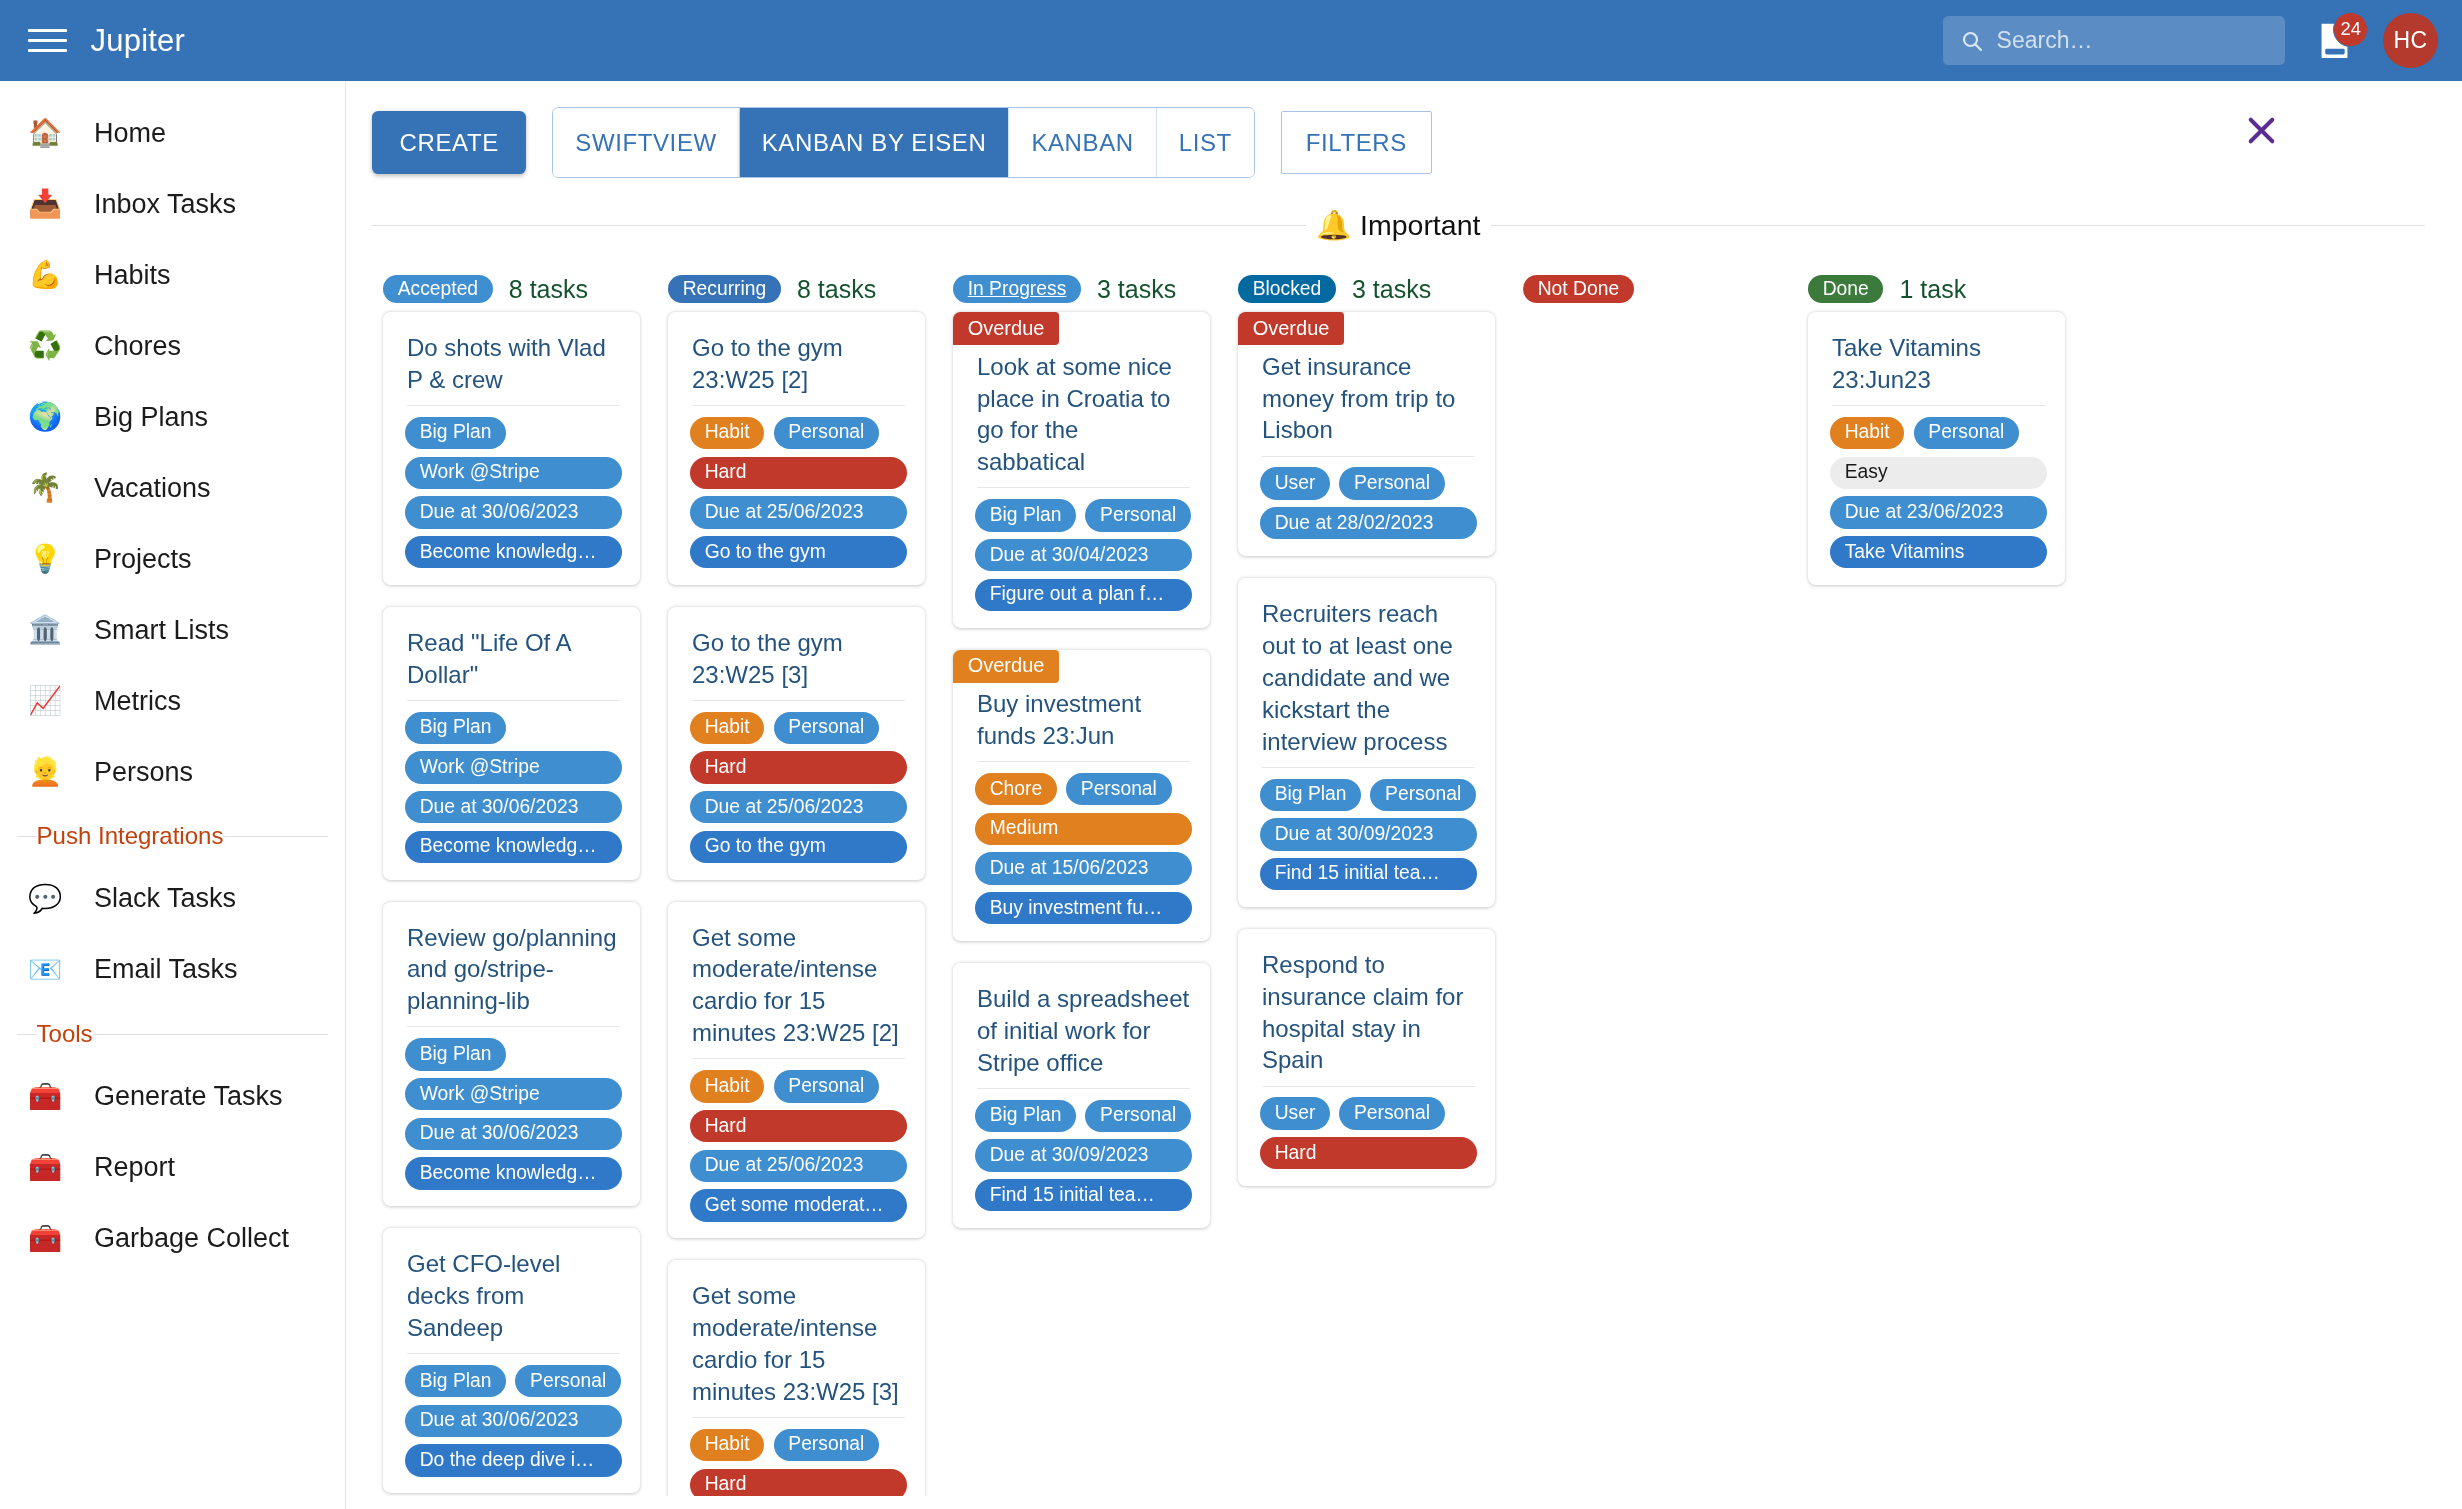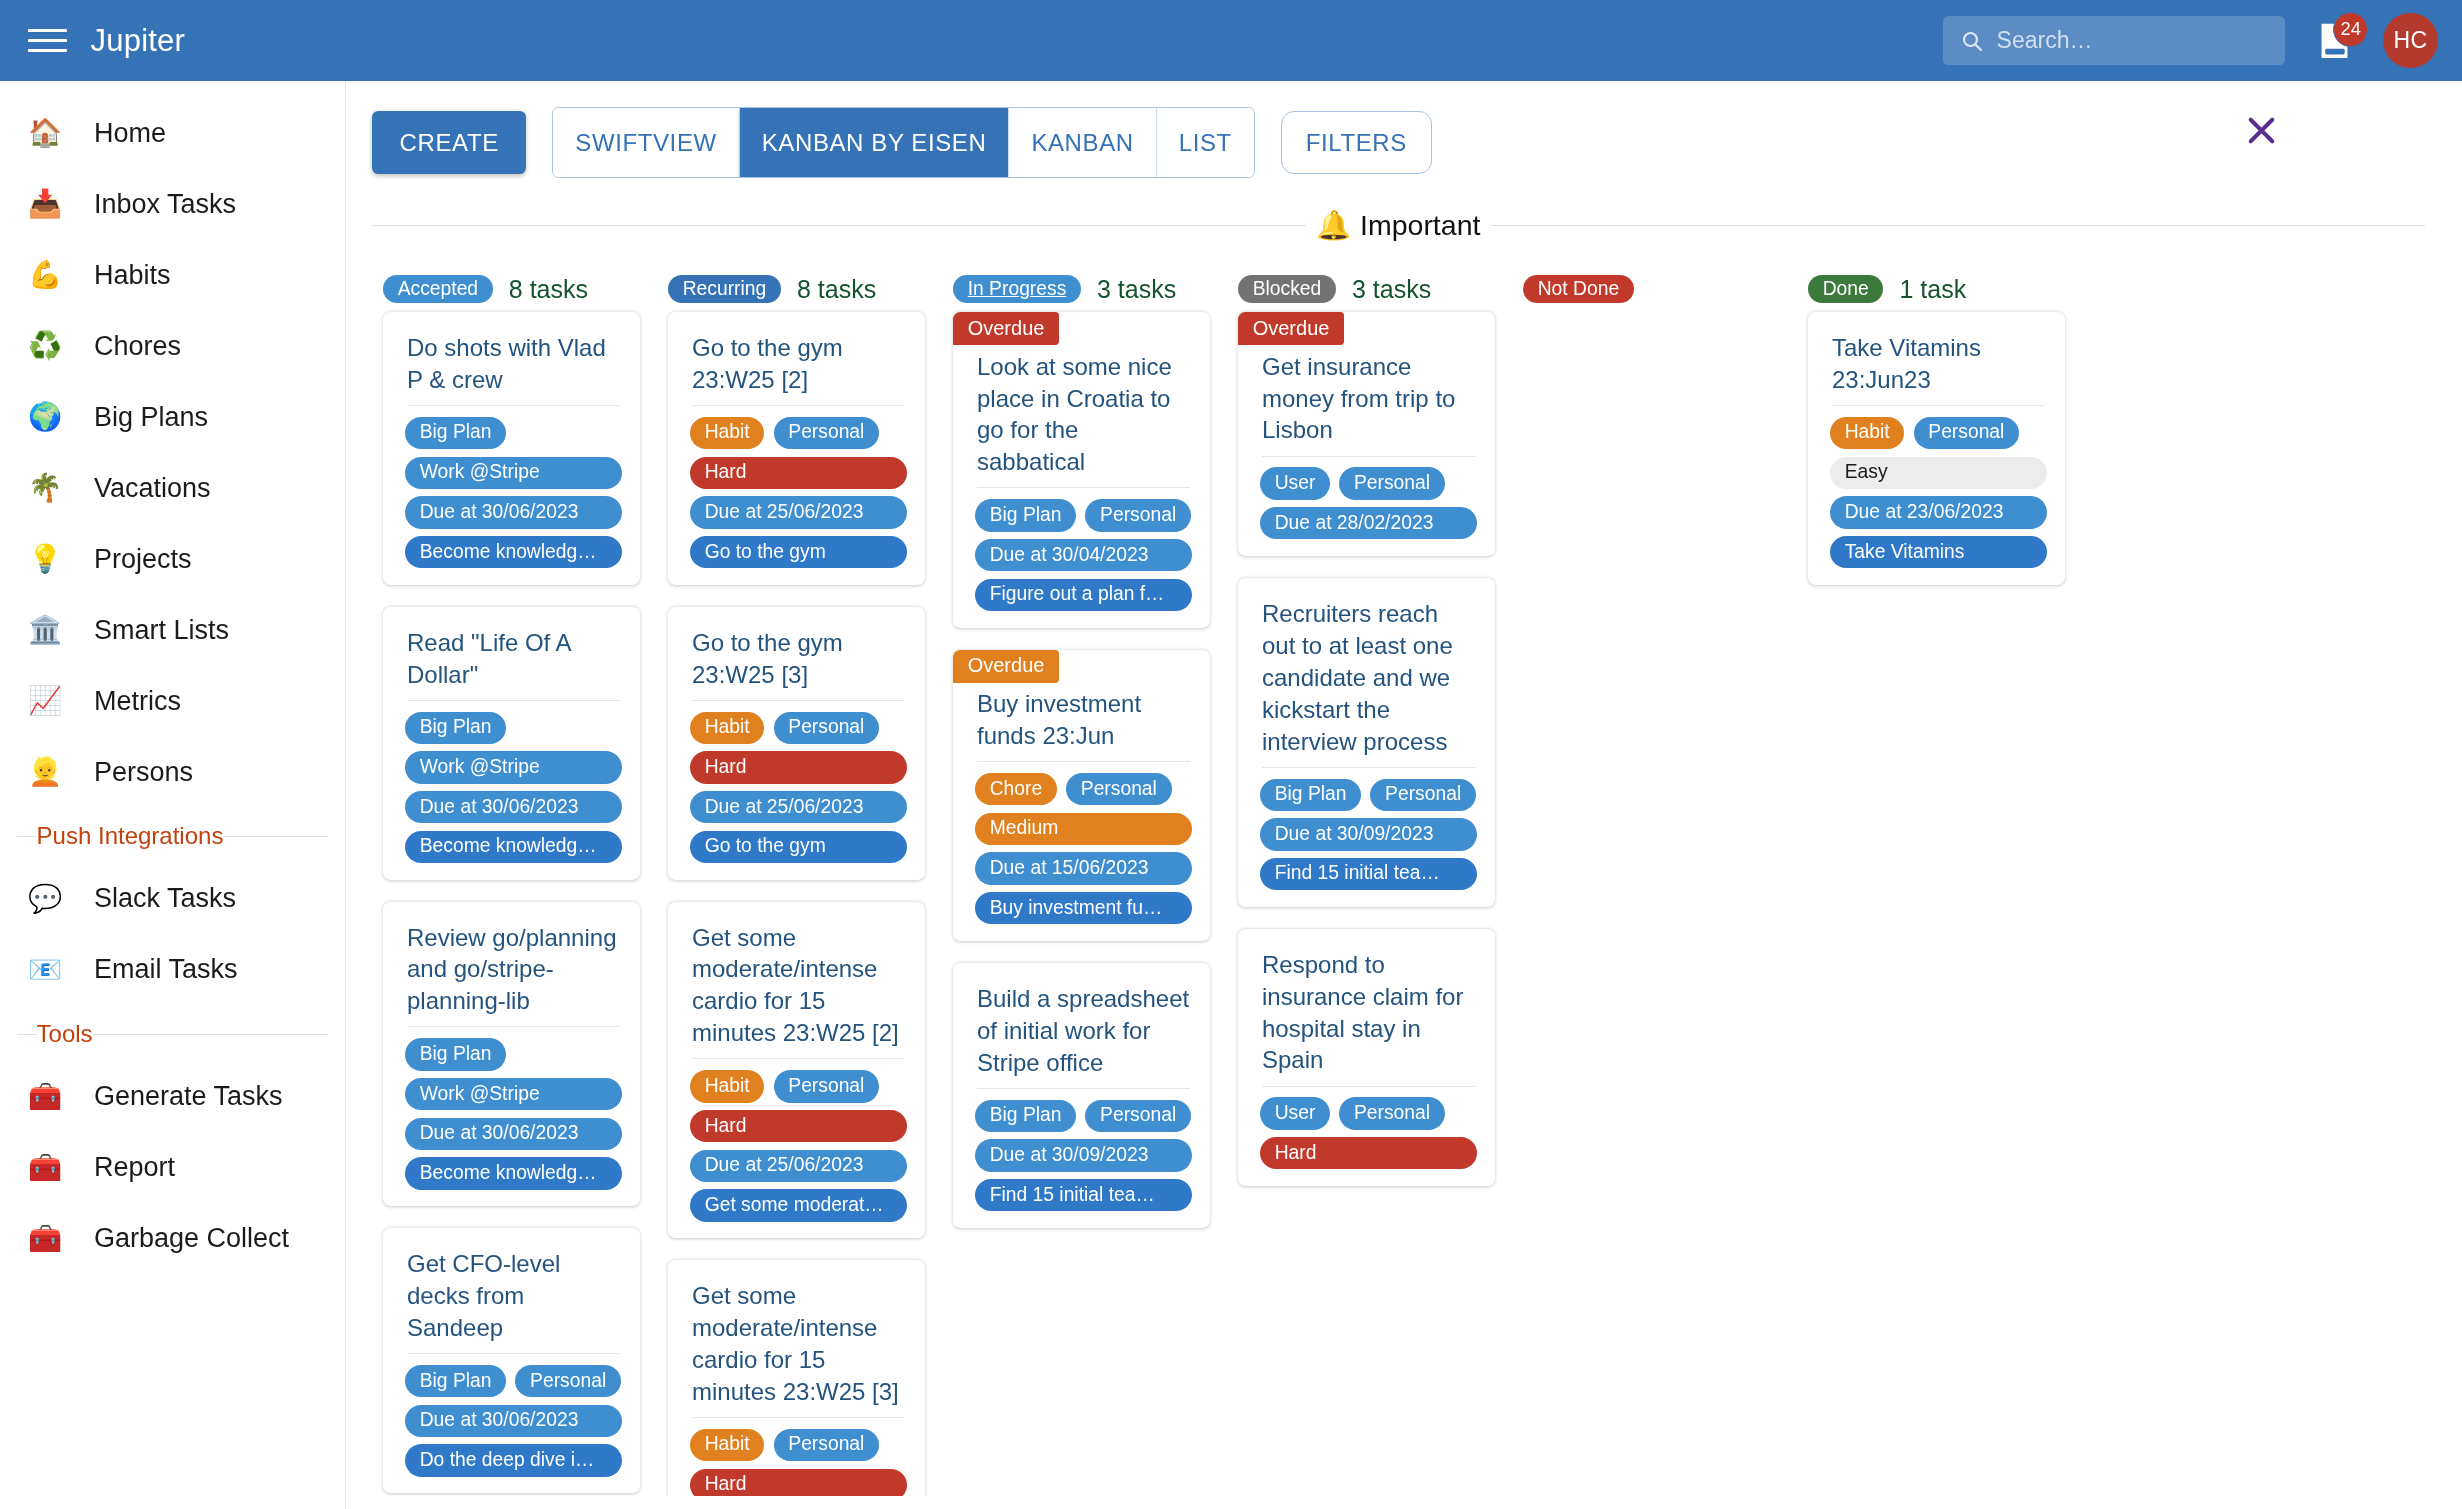--- a/index.html
+++ b/index.html
@@ -91,21 +91,21 @@
   }
   .btn-group { display: flex; border: 0.9px solid #a8c4e3; border-radius: 6.4px; overflow: hidden; height: 71px; }
   .btn-group button {
     background: #fff; border: none; border-right: 0.9px solid #cfe0f2;
     color: #3572b6; font-size: 24px; font-family: inherit; letter-spacing: 0.6px;
     padding: 0 22px; cursor: pointer;
   }
   .btn-group button:last-child { border-right: none; }
   .btn-group button.active { background: #3572b6; color: #fff; box-shadow: 0 1.8px 4.6px rgba(0,0,0,.25);}
   .btn-outline {
-    background: #fff; border: 0.9px solid #a8c4e3; border-radius: 13px;
+    background: #fff; border: 0.9px solid #a8c4e3; border-radius: 2px;
     color: #3572b6; font-size: 24px; font-family: inherit; letter-spacing: 0.6px;
     height: 63px; padding: 0 24px; cursor: pointer;
   }
   .close-x {
     position: absolute; right: 182px; top: 31px;
     width: 37px; height: 37px; cursor: pointer;
   }
 
   
   .section-head {
@@ -415,21 +415,21 @@
             <div class="chips">
               <span class="chip chip-blue-l">Big Plan</span>
               <span class="chip chip-blue-l">Personal</span>
               <span class="chip chip-blue-l row-break">Due at 30/09/2023</span>
               <span class="chip chip-blue-d row-break">Find 15 initial tea…</span>
             </div>
           </div>
         </div>
         <div class="column">
           <div class="col-head">
-            <span class="chip-status" style="background: #737373;">Blocked</span>
+            <span class="chip-status" style="background: #0369a1;">Blocked</span>
             <span class="col-count">3 tasks</span>
           </div>
           <div class="card"><div class="card-flag chip-red">Overdue</div><div class="card-title">Get insurance money from trip to Lisbon</div><div class="card-sep"></div><div class="chips">
               <span class="chip chip-blue-l">User</span>
               <span class="chip chip-blue-l">Personal</span>
               <span class="chip chip-blue-l row-break">Due at 28/02/2023</span>
             </div></div>
           <div class="card">
             <div class="card-title">Recruiters reach out to at least one candidate and we kickstart the interview process</div>
             <div class="card-sep"></div>

